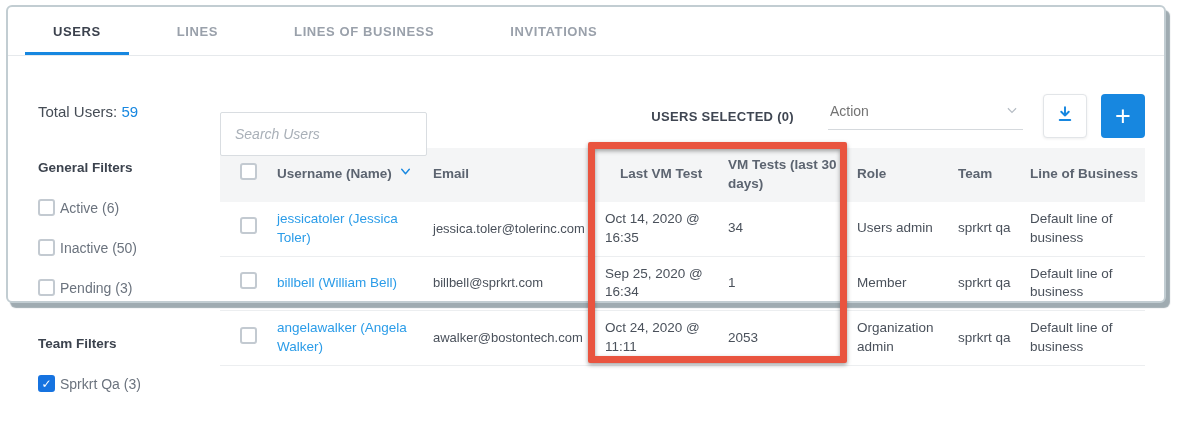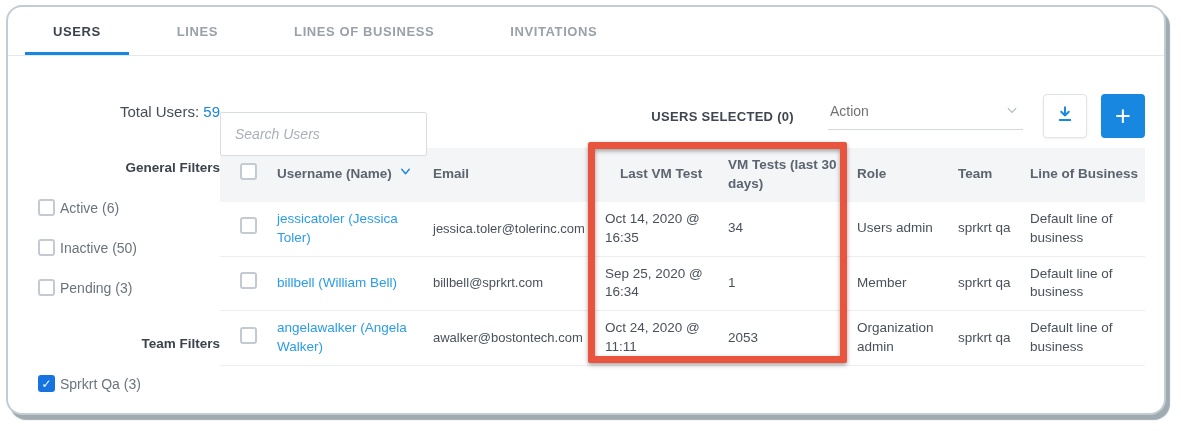--- a/index.html
+++ b/index.html
@@ -1,33 +1,33 @@
 <!DOCTYPE html>
 <html><head>
 <meta charset="utf-8">
 <style>
   * { margin:0; padding:0; box-sizing:border-box; }
   html,body { width:1181px; height:431px; background:#ffffff;
     font-family:"Liberation Sans","DejaVu Sans",sans-serif; overflow:hidden; }
 
-  .window { position:absolute; left:6px; top:5px; width:1160px; height:410px;
-    background:#fff; border:2px solid #c2cdd2; border-radius:16px;
+  .window { position:absolute; left:6px; top:5px; width:1160px; height:298px;
+    background:#fff; border:2px solid #c2cdd2; border-radius:6px;
     box-shadow:4px 5px 1px rgba(142,156,163,.85); }
 
   
   .tabs { display:flex; align-items:stretch; padding-left:17px;
     border-bottom:1px solid #e6e9ec; height:49px; }
   .tab { padding:17px 28px 12px; font-size:13px; font-weight:700;
     letter-spacing:.6px; color:#9aa1ab; border-bottom:3px solid transparent;
     cursor:pointer; white-space:nowrap; margin-right:20px; }
   .tab.active { color:#3b414d; border-bottom-color:#1787e0; }
 
   
   .main { display:flex; height:356px; }
-  .sidebar { width:212px; padding:38px 0 0 30px; flex:none;text-align:right; }
+  .sidebar { width:212px; padding:38px 0 0 30px; flex:none; }
   .content { flex:1; padding:38px 20px 0 0; }
 
   
   .total-users { font-size:15px; color:#454c55; margin:9px 0 40px; }
   .total-users .num { color:#1787e0; }
   .filter-heading { font-size:13.5px; font-weight:700; color:#3c434e; margin:0 0 24px; }
   .filter-item { display:flex; align-items:center; gap:5px; margin-bottom:23px;
     font-size:14px; color:#6b737e; cursor:pointer; }
   .team-section { margin-top:40px; }
 

